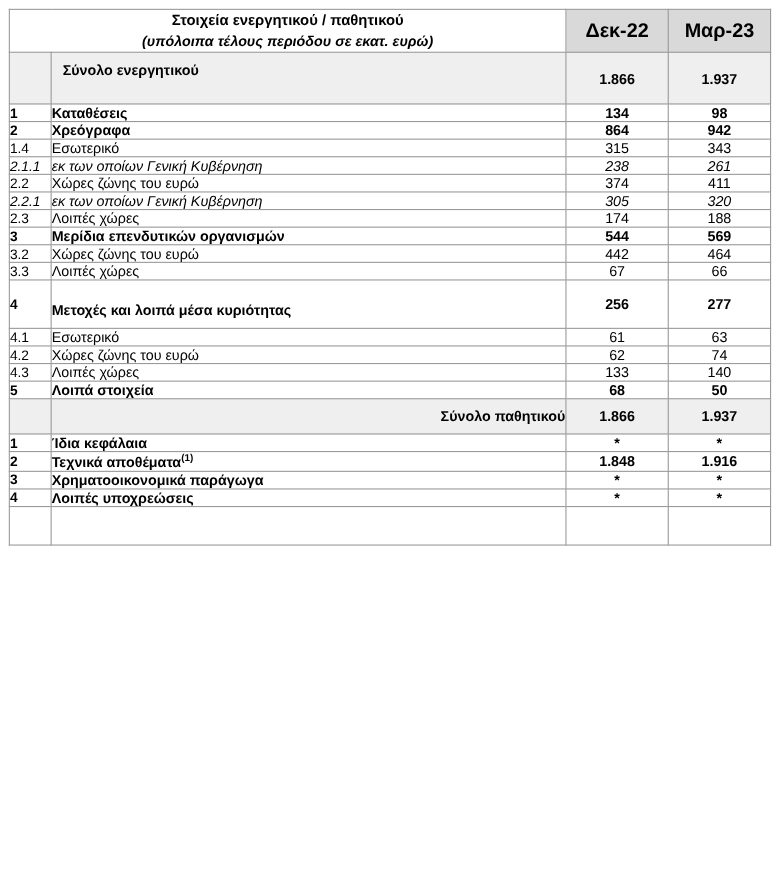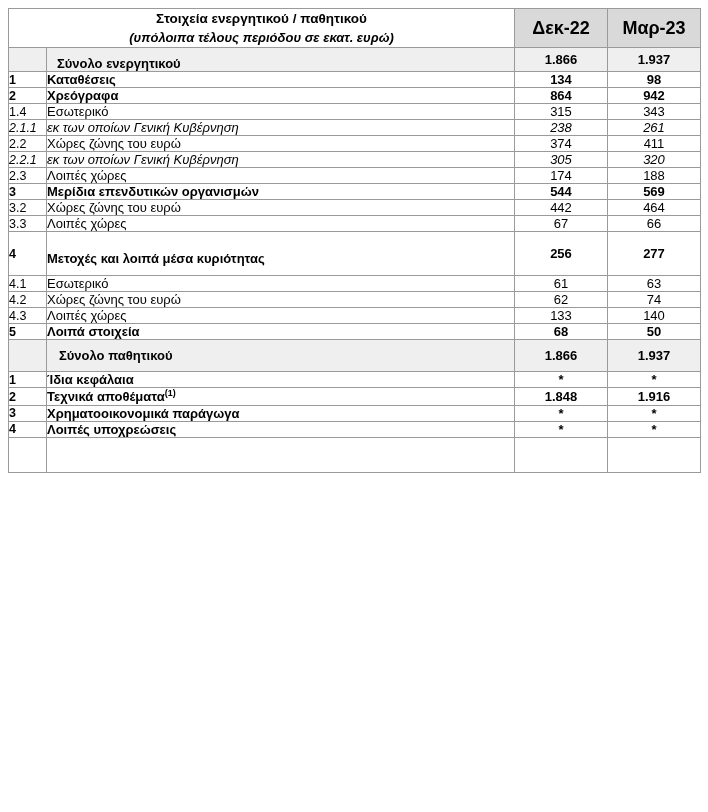--- a/index.html
+++ b/index.html
@@ -101,21 +101,21 @@
           <div class="t1">Στοιχεία ενεργητικού / παθητικού</div>
           <div class="t2">(υπόλοιπα τέλους περιόδου σε εκατ. ευρώ)</div>
         </th>
         <th class="hdr-col">Δεκ-22</th>
         <th class="hdr-col">Μαρ-23</th>
       </tr>
     </thead>
     <tbody id="tbody">
         <tr class="grey-row">
           <td class="num" style="padding-top: 8px; padding-bottom: 8px;"></td>
-          <td class="lbl" style="padding-left: 10px; padding-top: 8px; padding-bottom: 0;">Σύνολο ενεργητικού</td>
+          <td class="lbl" style="padding-left: 10px; padding-top: 8px; padding-bottom: 23px;">Σύνολο ενεργητικού</td>
           <td class="val">1.866</td>
           <td class="val">1.937</td>
         </tr>
         <tr>
           <td class="num bold">1</td>
           <td class="lbl ind1 bold">Καταθέσεις</td>
           <td class="val bold">134</td>
           <td class="val bold">98</td>
         </tr>
         <tr>
@@ -197,21 +197,21 @@
           <td class="val">140</td>
         </tr>
         <tr class="thick-top">
           <td class="num bold">5</td>
           <td class="lbl ind1 bold">Λοιπά στοιχεία</td>
           <td class="val bold">68</td>
           <td class="val bold">50</td>
         </tr>
         <tr class="grey-row">
           <td class="num" style="padding-top: 8px; padding-bottom: 8px;"></td>
-          <td class="lbl" style="padding-left: 12px; padding-top: 8px; padding-bottom: 8px;">Σύνολο παθητικού</td>
+          <td class="lbl" style="padding-left: 0; padding-top: 8px; padding-bottom: 8px; text-align: right;">Σύνολο παθητικού</td>
           <td class="val">1.866</td>
           <td class="val">1.937</td>
         </tr>
         <tr>
           <td class="num bold">1</td>
           <td class="lbl ind1 bold">Ίδια κεφάλαια</td>
           <td class="val bold">*</td>
           <td class="val bold">*</td>
         </tr>
         <tr>

